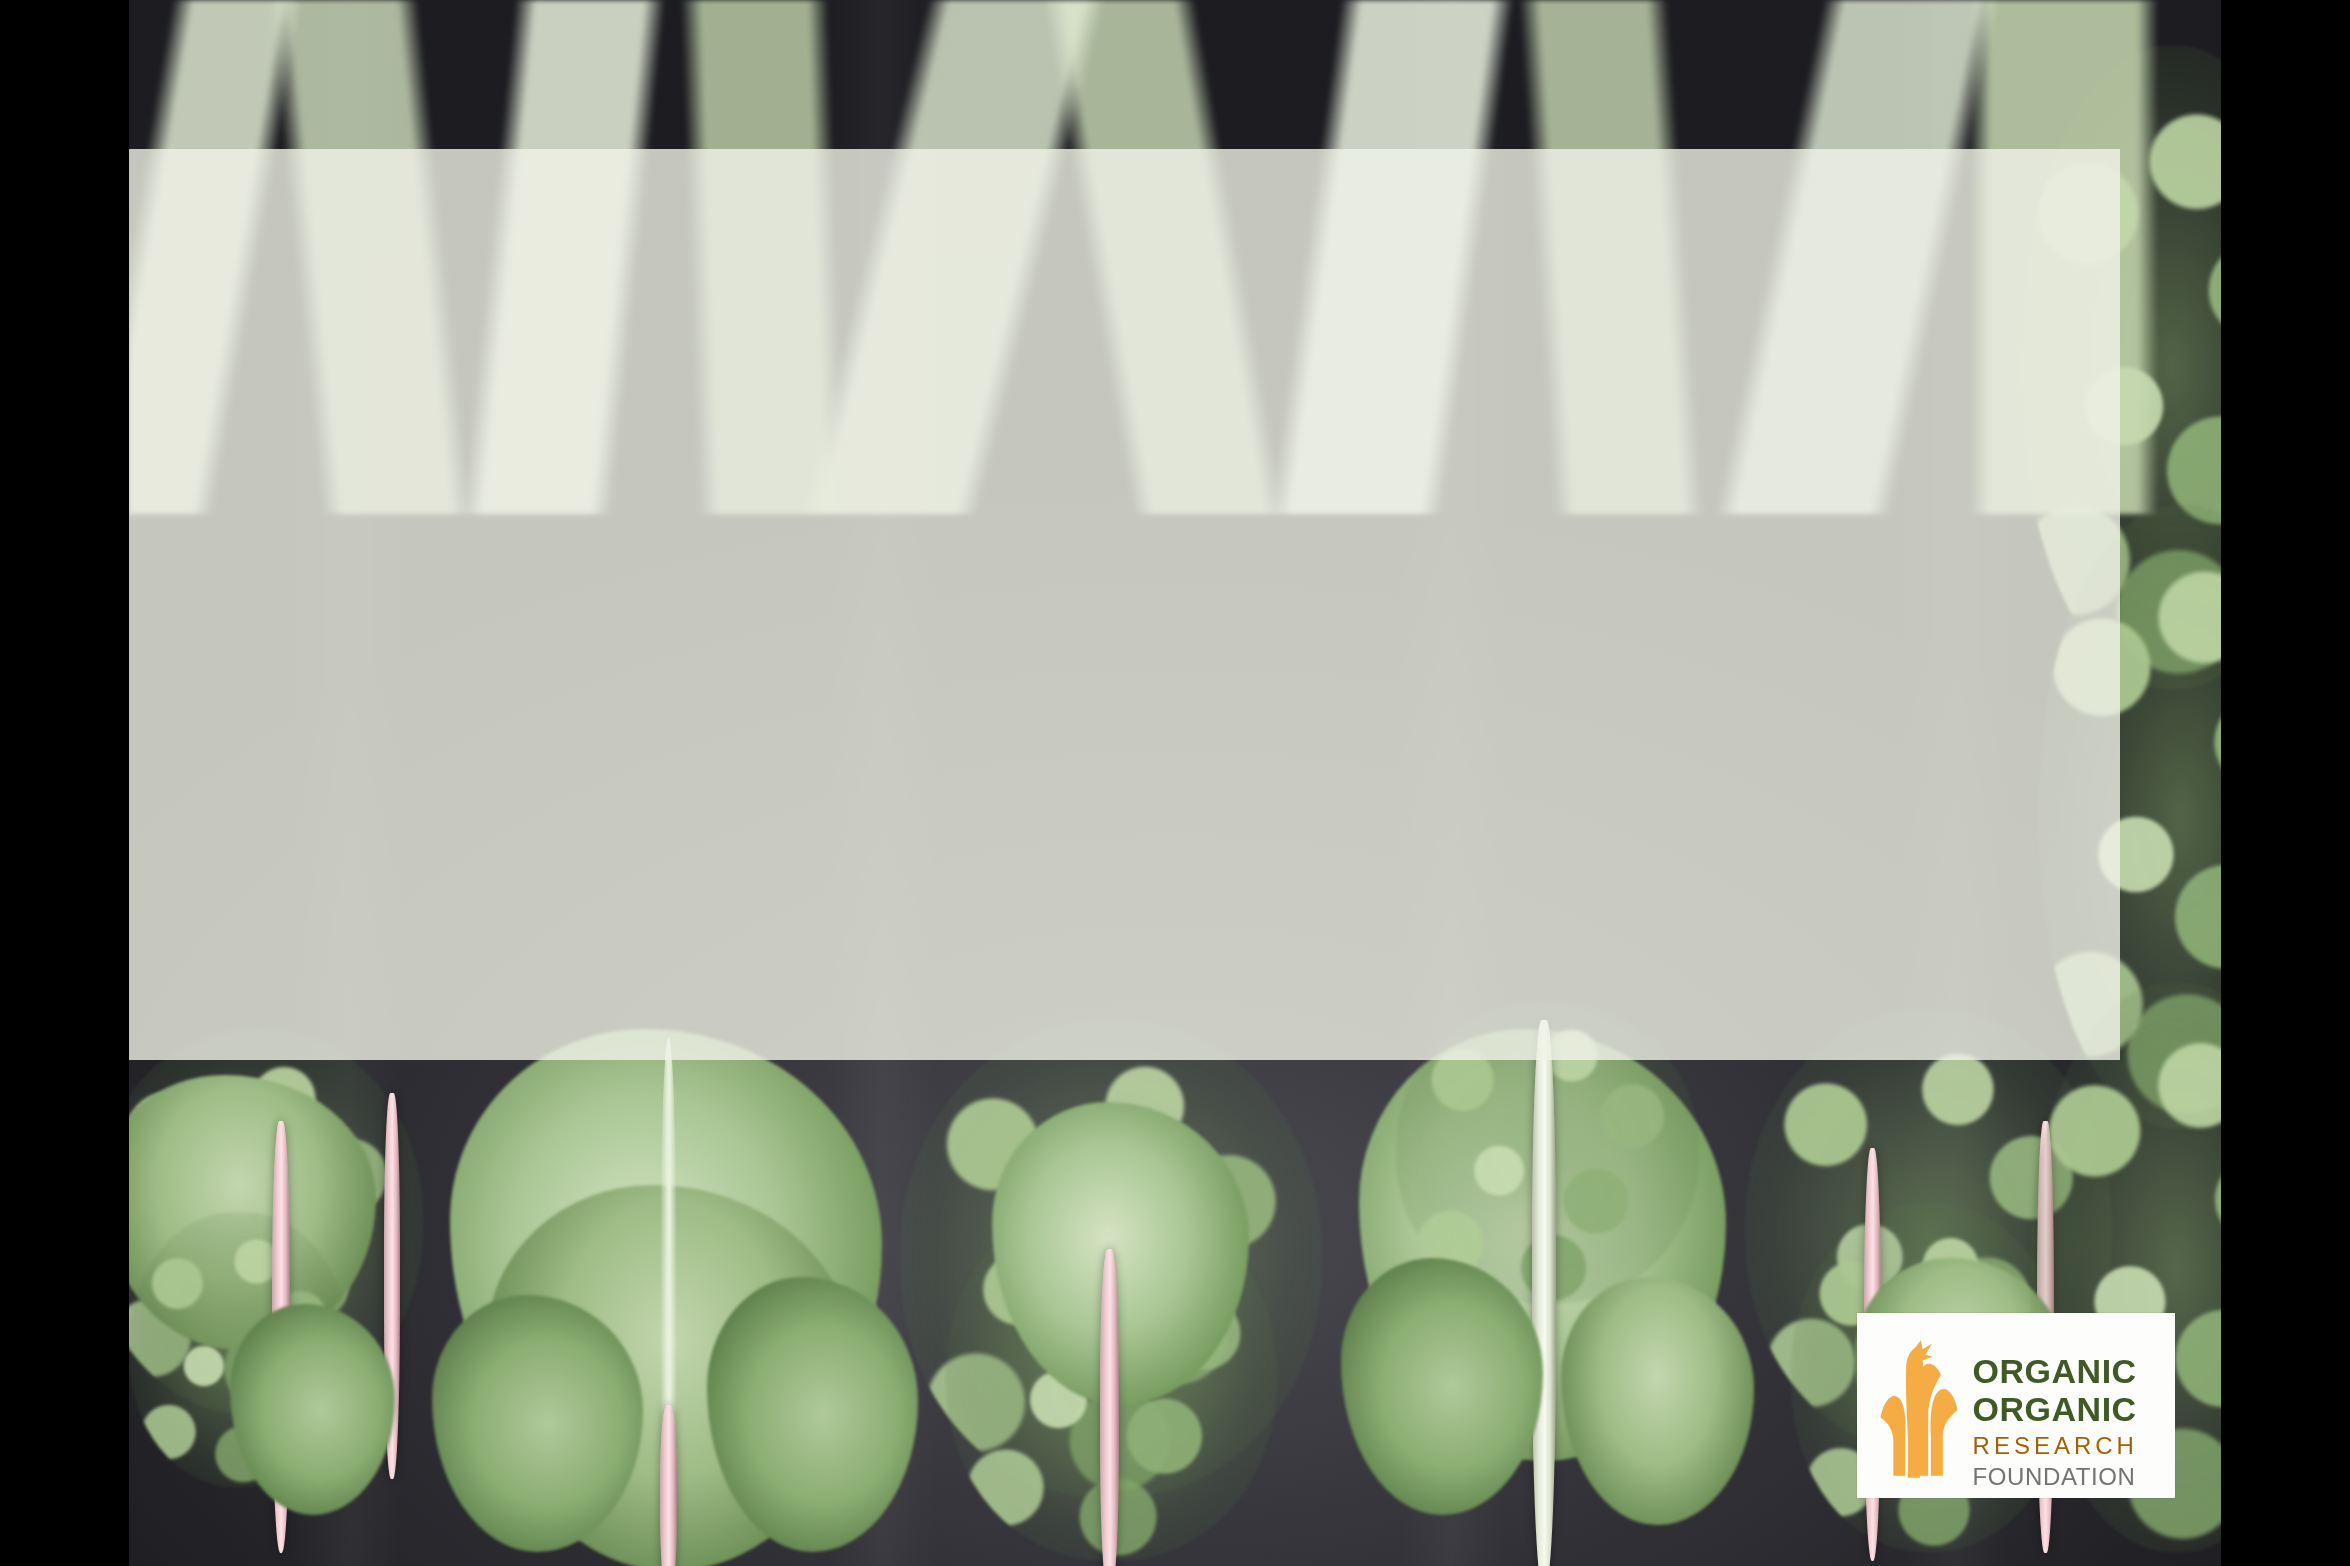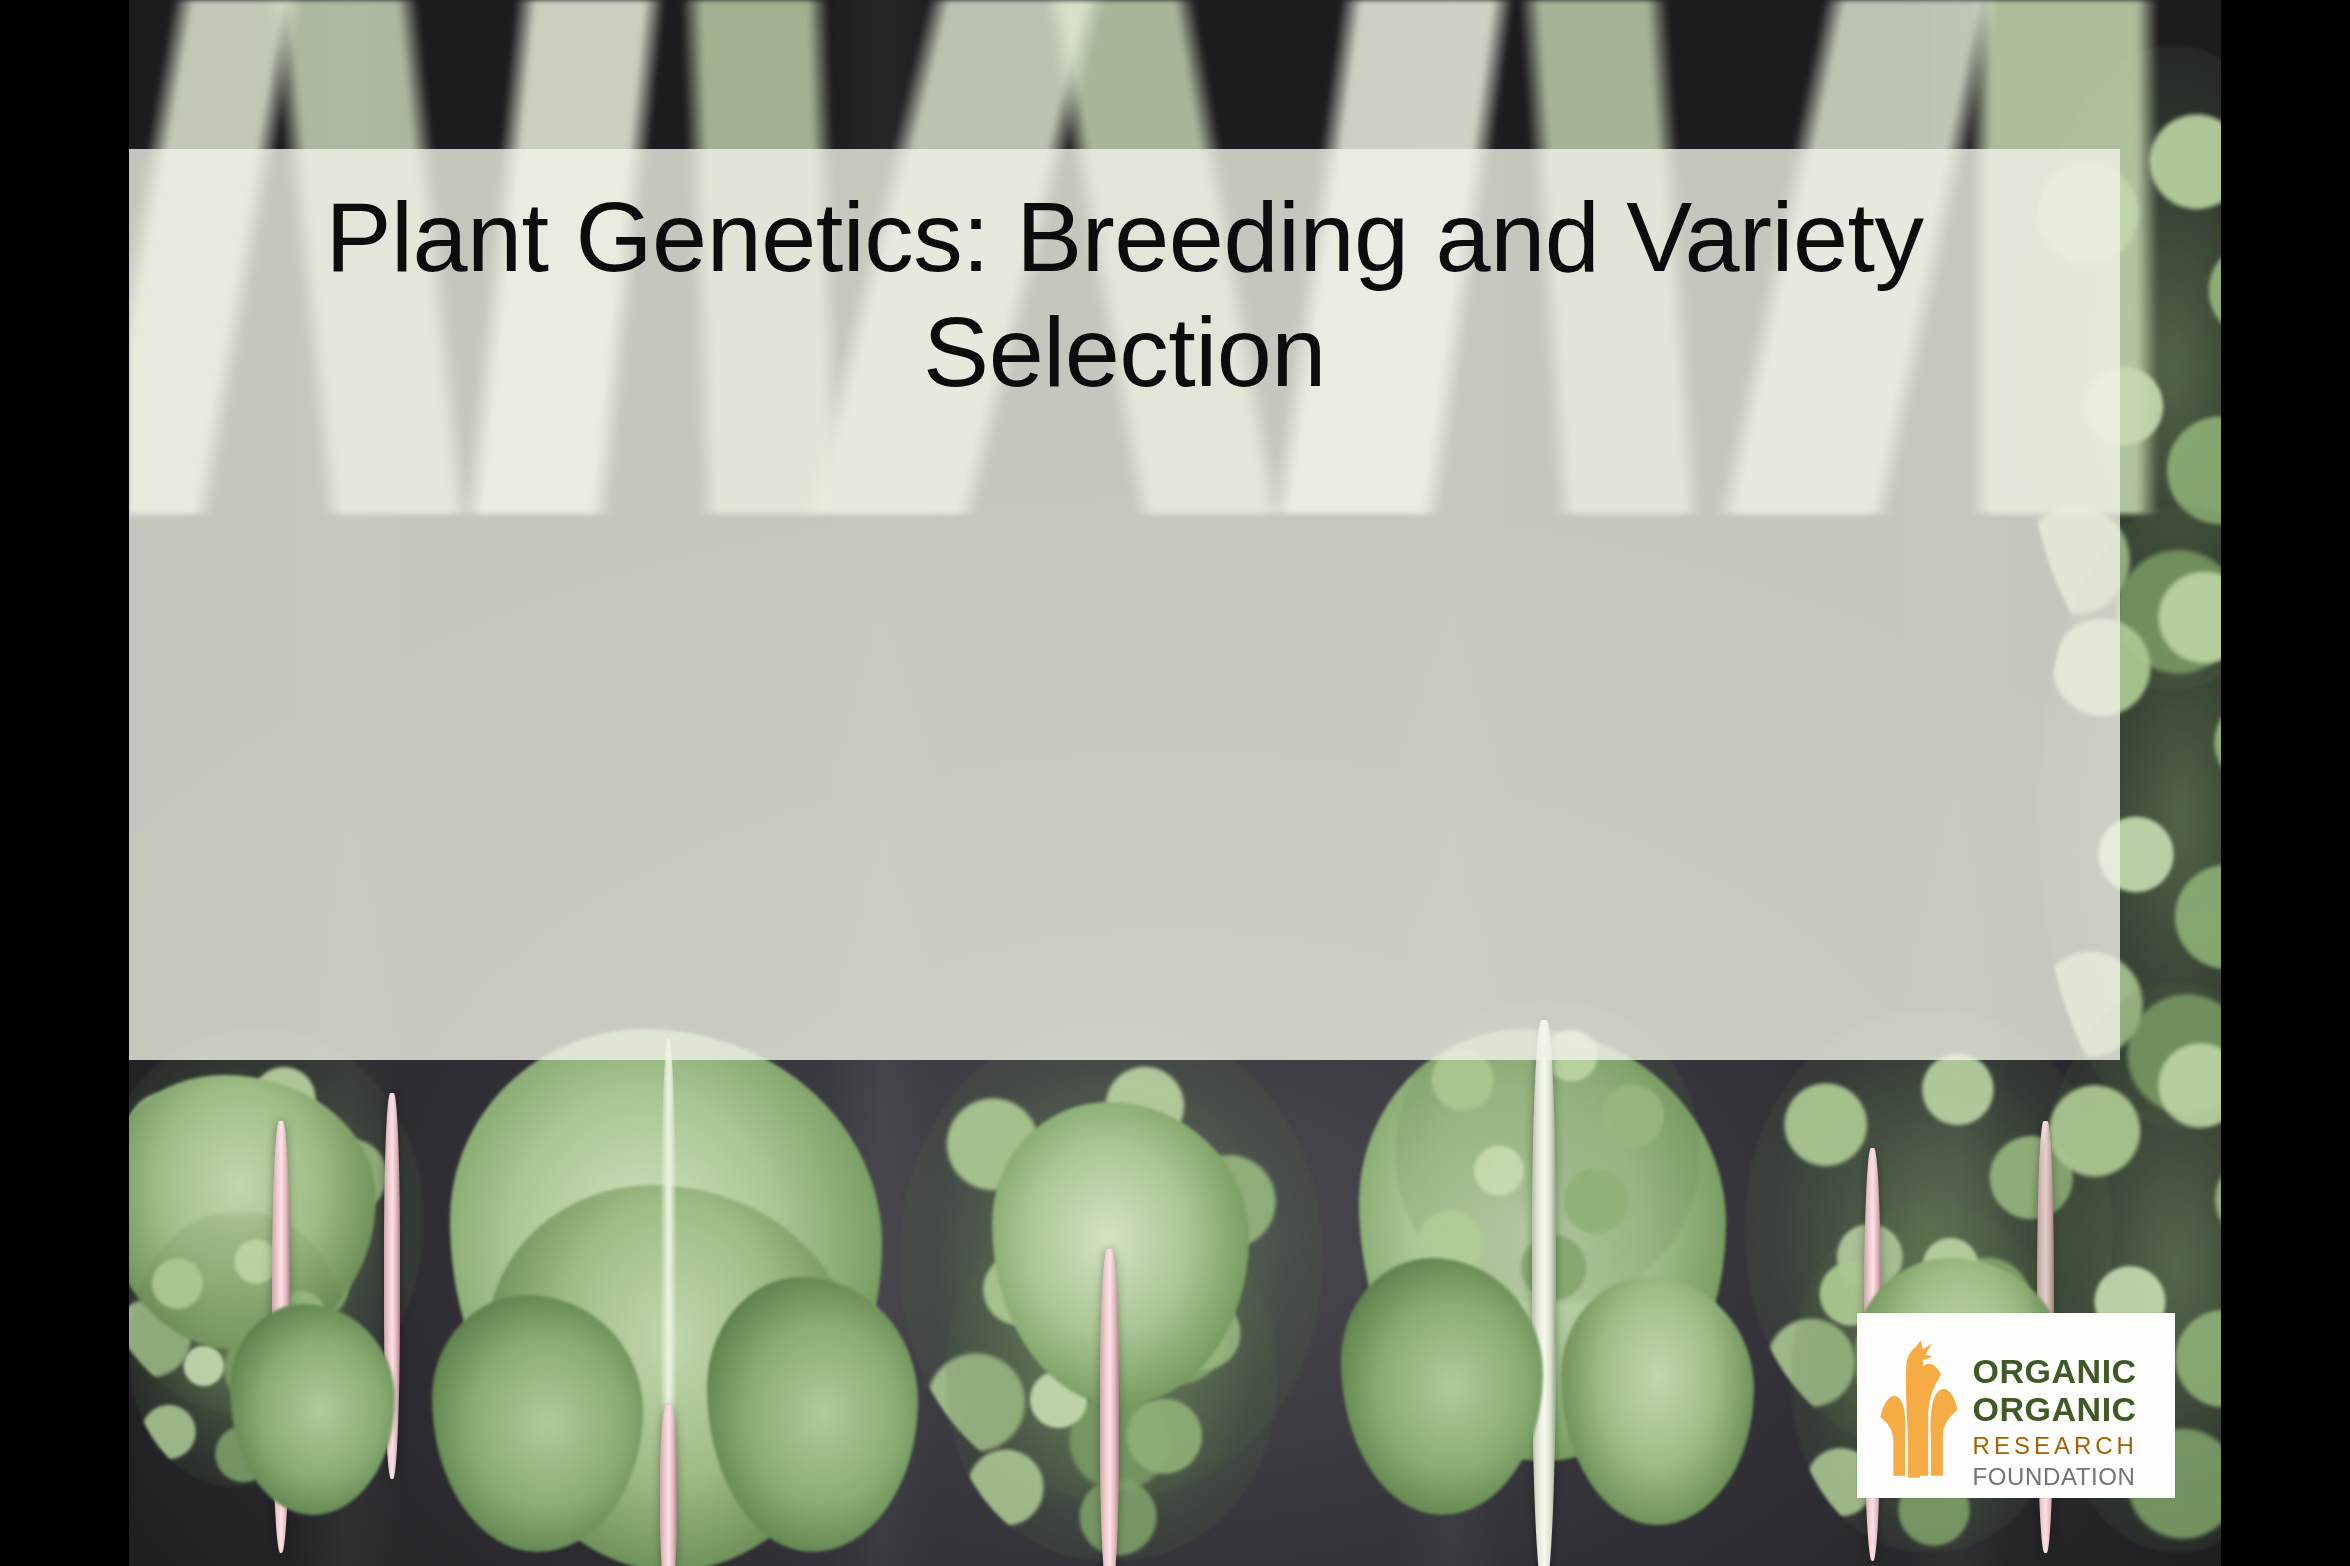--- a/index.html
+++ b/index.html
@@ -259,21 +259,20 @@
       <div class="curly" style="left:-18.4px; top:992px;width:294px; height:569px"></div>
 
     </div>
 
     <div class="tip-strip"></div>
   </div>
 
   <div id="content-overlay">
 
     <div id="title-block">
-      <div id="slide-title">Plant Genetics: Breeding and Variety Selection</div>
     </div>
 
 
   </div>
 
   <div id="ofrf-logo">
     <svg id="logo-mark" viewBox="0 0 96 164">
 
       <path d="M6 86 C10 66, 20 58, 27 66 C33 73, 34 92, 33 110 L33 150 L20 150 L20 112 C20 100, 14 92, 6 86 Z" fill="#F6AC45"></path>
 

